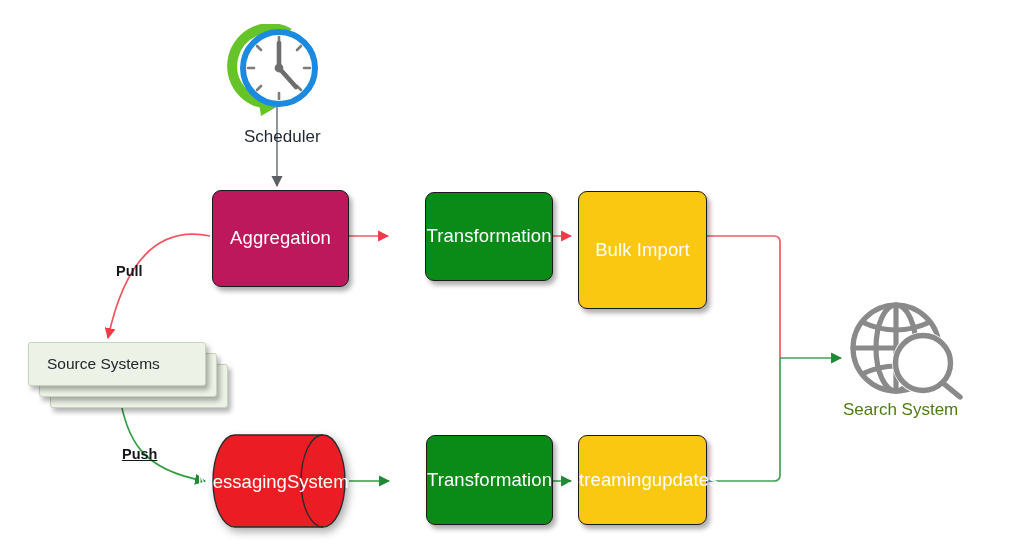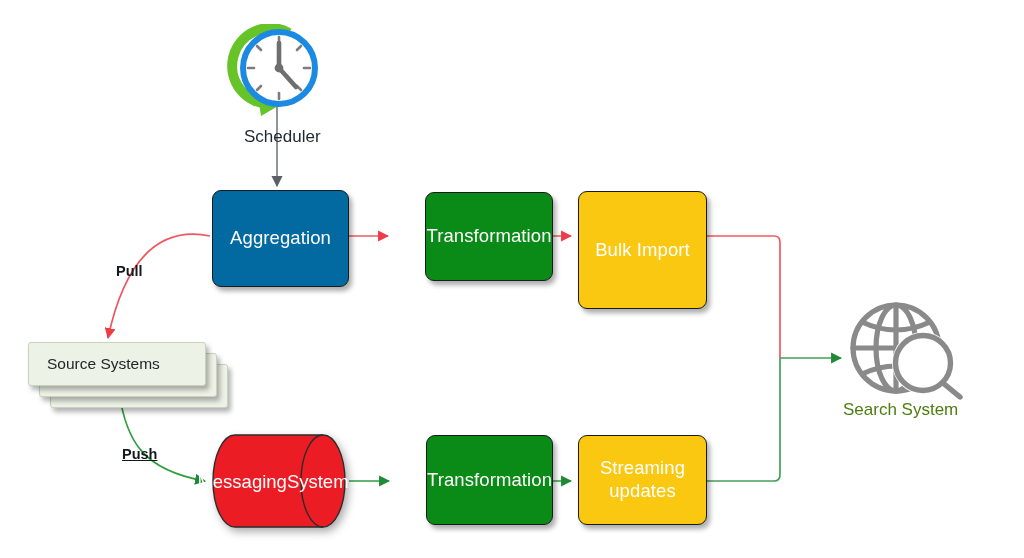--- a/index.html
+++ b/index.html
@@ -36,21 +36,21 @@
     text-align: center;
     border-radius: 9px;
     border: 1.4px solid #1b1b1b;
     color: #ffffff;
     font-size: 18.5px;
     line-height: 1.22;
     letter-spacing: .1px;
     box-shadow: 3px 4px 5px rgba(0,0,0,.33);
     z-index: 3;
   }
-  .node.blue   { background: #0369a1; }
+  .node.blue   { background: #be185d; }
   .node.green  { background: #0a8a17; margin-left: 30px; }
   .node.yellow { background: #fac711; }
 
   
   .stack {
     position: absolute;
     z-index: 3;
   }
   .card {
     position: absolute;
@@ -194,21 +194,21 @@
   </svg>
   <div class="cyl-label" style="left:218px; top:440px; width:110px; height:84px; ">
     <span>Messaging</span>
     <span>System</span>
   </div>
 
   <div class="node green" style="left:396px; top:435px; width:127px; height:90px;">
     <span>Transformation</span>
   </div>
 
-  <div class="node yellow" style="left:578px; top:435px; width:129px; height:90px; flex-direction:column;">
+  <div class="node yellow" style="left:578px; top:435px; width:129px; height:90px; flex-direction:row;">
     <span>Streaming</span>
     <span>updates</span>
   </div>
 
   <svg class="icon" style="left:845px; top:300px;" width="122" height="100" viewBox="0 0 122 100" xmlns="http://www.w3.org/2000/svg">
     <g fill="none" stroke="#8a8a8a" stroke-width="5.2" stroke-linecap="round">
       <circle cx="51" cy="48" r="43"></circle>
       <ellipse cx="51" cy="48" rx="20" ry="43"></ellipse>
       <line x1="8" y1="48" x2="94" y2="48"></line>
       <path d="M 17 22 Q 51 38 85 22"></path>

